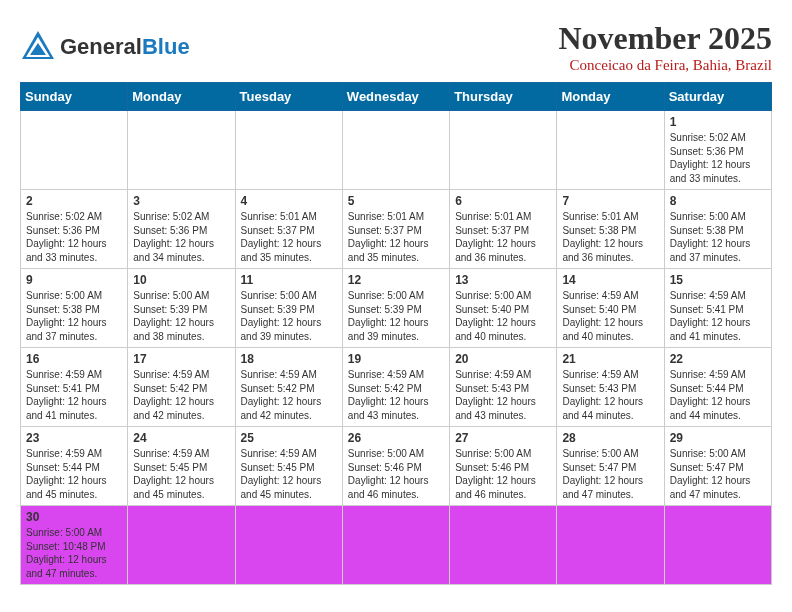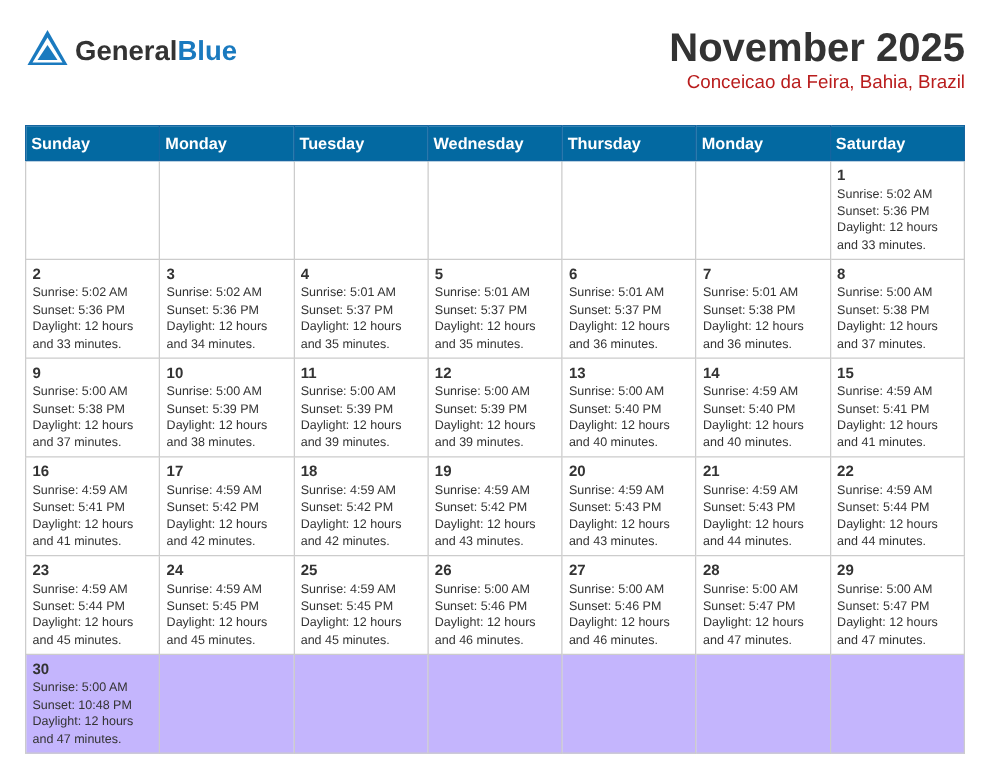--- a/index.html
+++ b/index.html
@@ -6,37 +6,38 @@
     body {
       font-family: Arial, sans-serif;
       background: #fff;
       width: 792px;
       min-height: 612px;
       padding: 20px;
     }
     .header {
       display: flex;
       justify-content: space-between;
-      align-items: flex-start;
-      margin-bottom: 26px;
+      align-items: center;
+      margin-bottom: 8px;
     }
     .logo {
       display: flex;
       flex-direction: column;
       align-items: flex-start;
     }
     .logo-wrapper {
       display: flex;
       align-items: center;
     }
     .logo-icon {
       margin-right: 4px;
     }
     .title-section {
       text-align: right;
+      font-family: Liberation Serif, serif;
     }
     .month-title {
       font-size: 32px;
       font-weight: bold;
       color: #333;
     }
     .location {
       font-size: 15px;
       color: #b91c1c;
     }
@@ -72,21 +73,21 @@
     }
     .day-info {
       font-size: 10px;
       line-height: 1.35;
       color: #333;
     }
     .empty-cell {
       background: #f9f9f9;
     }
     .last-row td {
-      background: #c4b5fd;
+      background: #d946ef;
     }
   </style>
 </head>
 <body>
 
 <div class="header">
   <div class="logo">
     <div class="logo-wrapper">
       <div class="logo-icon">
         <svg width="36" height="36" viewBox="0 0 36 36">

